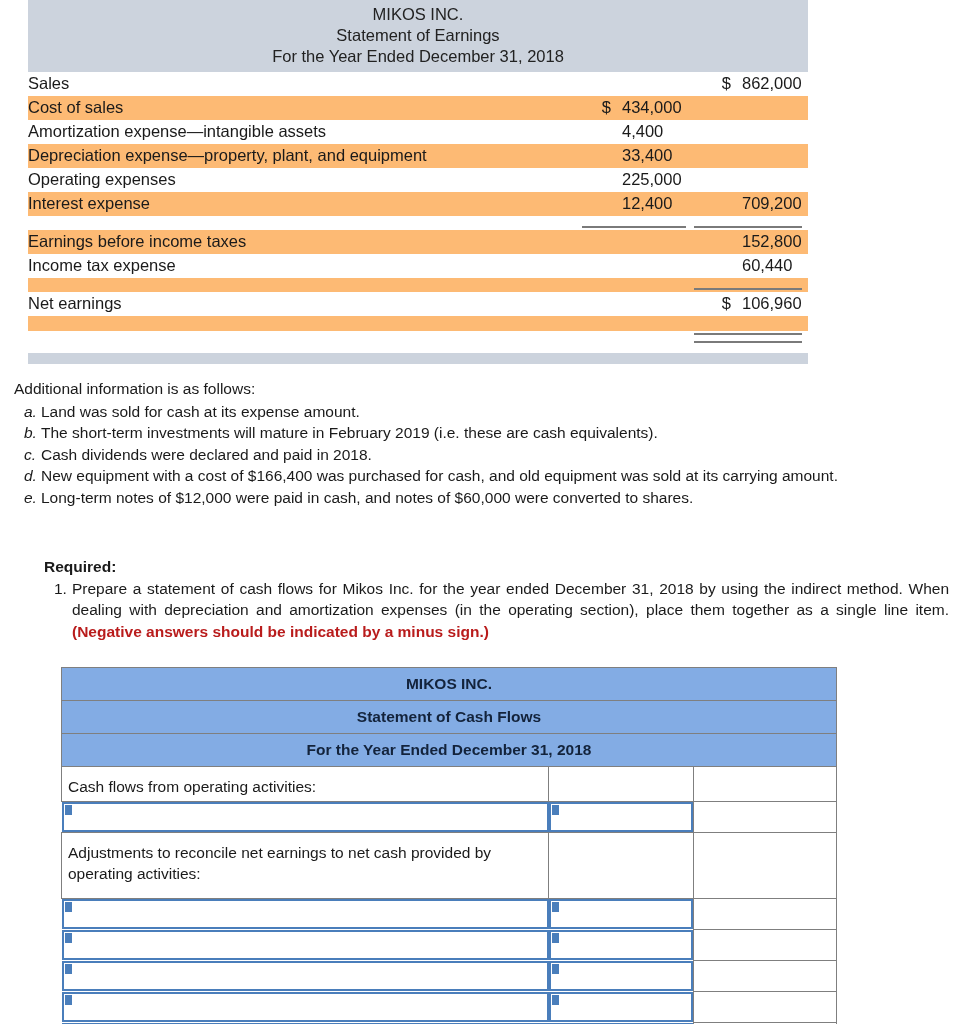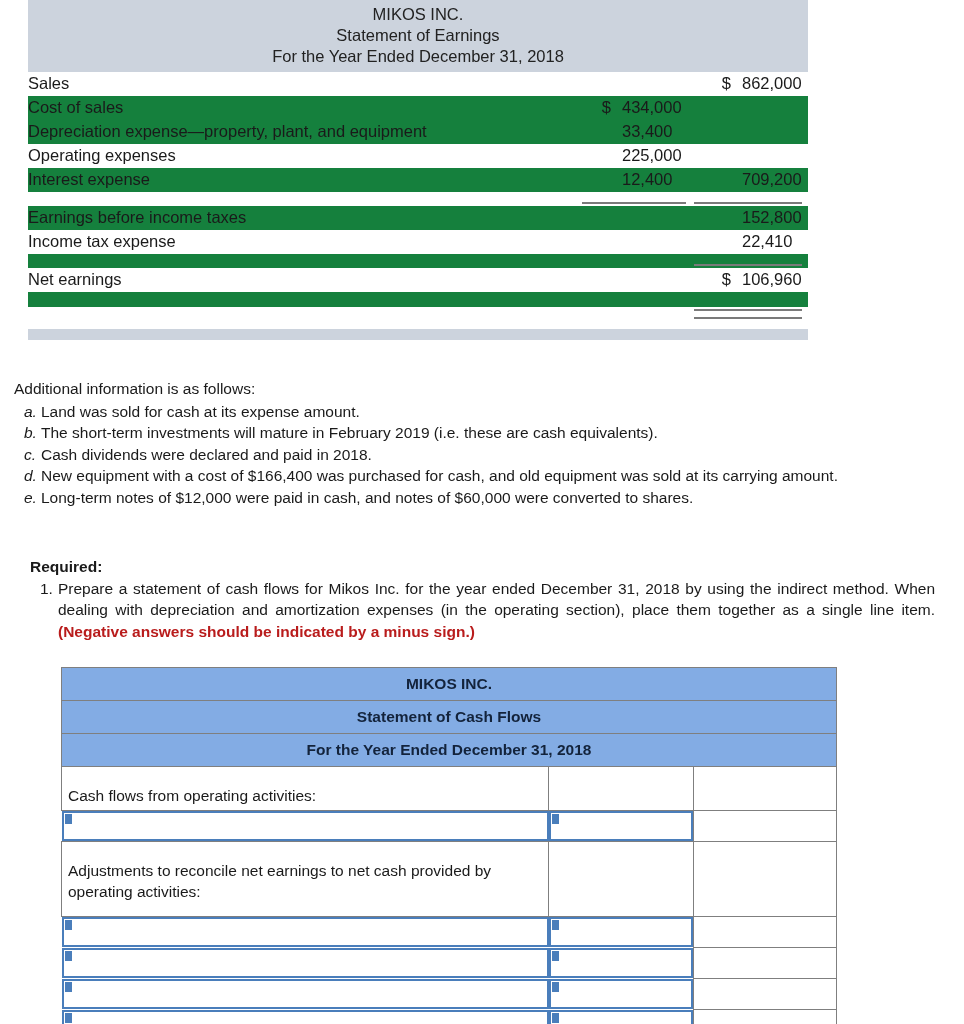--- a/index.html
+++ b/index.html
@@ -11,21 +11,21 @@
     overflow:hidden;
   }
   .page{position:relative;width:936px;height:1024px;border-radius:14px;}
 
   
   .is-wrap{position:absolute;left:28px;top:0;width:780px;}
   .is-head{background:#ccd3dd;padding:4px 0 5px 0;text-align:center;}
   .is-head div{font-size:16.5px;line-height:21px;color:#222;}
   table.is{border-collapse:collapse;width:780px;table-layout:fixed;font-size:16.5px;}
   table.is td{padding:1px 0 2px 0;vertical-align:bottom;line-height:21px;margin-left:12px;}
-  .is tr.odd td{background:#15803d;}
+  .is tr.odd td{background:#fdba74;}
   .is tr.even td{background:#ffffff;}
   td.lbl{padding-left:14px;text-align:left;white-space:nowrap;}
   td.c1{width:132px;text-align:right;padding-right:0px;}
   td.c2{width:120px;text-align:right;padding-right:6px;}
   .dollar{display:inline-block;}
   .num{display:inline-block;min-width:66px;text-align:left;}
   .sp{display:inline-block;width:11px;}
   .rule-row td{height:11px;padding:0;}
   .rule{height:0;border-top:2px solid #7a7a7a;}
   .rule-c1{margin-left:26px;margin-right:2px;}
@@ -36,32 +36,32 @@
 
   
   .info{position:absolute;left:14px;top:378px;width:900px;font-size:15.5px;line-height:21.5px;}
   .info-title{margin-bottom:1px;}
   .li{display:flex;margin-left:10px;}
   .li .mk{font-style:italic;width:17px;flex:0 0 17px;text-align:left;}
   .li .tx{flex:1;text-align:justify;text-justify:inter-word;}
   .li .tx.nojust{text-align:left;}
 
   
-  .req{position:absolute;left:30px;top:556px;width:905px;font-size:15.5px;line-height:21.5px;}
+  .req{position:absolute;left:44px;top:556px;width:905px;font-size:15.5px;line-height:21.5px;}
   .req-title{font-weight:bold;}
   .req-item{display:flex;margin-left:10px;}
   .req-item .mk{width:18px;flex:0 0 18px;}
   .req-item .tx{flex:1;text-align:justify;text-justify:inter-word;}
   .red{color:#b91c1c;font-weight:bold;}
 
   
   .ans{position:absolute;left:61px;top:667px;width:775px;border-collapse:collapse;table-layout:fixed;}
   .ans td{border:1px solid #7f7f7f;padding:0;}
   .ans .hdr{background:#83ace4;text-align:center;font-weight:bold;font-size:15.5px;color:#13233b;height:32px;}
-  .ans .lab{font-size:15.5px;padding:18px 4px 4px 6px;vertical-align:top;line-height:21px;}
+  .ans .lab{font-size:15.5px;padding:9px 4px 4px 6px;vertical-align:top;line-height:21px;}
   .colA{width:487px;}
   .colB{width:145px;}
   .colC{width:143px;}
   .cellbox{position:relative;height:30px;background:#fff;border:2px solid #4a7ebb;box-sizing:border-box;}
   .cellbox .tri{position:absolute;left:1px;top:1px;width:0;height:0;
       border-top:5px solid #4a7ebb;border-bottom:5px solid #4a7ebb;border-left:7px solid #4a7ebb;
       border-right:0;}
   td.inputcell{padding:0;border:none;}
   td.plain{background:#fff;height:30px;}
   .tall{height:52px;}
@@ -91,20 +91,29 @@
       </tr>
       <tr class="odd">
         <td class="lbl">Cost of sales</td>
         <td class="c1">
           <span class="dollar">$</span><span class="sp"></span><span class="num">434,000</span>
         </td>
         <td class="c2">
           <span class="dollar"></span><span class="sp"></span><span class="num"></span>
         </td>
       </tr>
+      <tr class="even">
+        <td class="lbl">Amortization expense—intangible assets</td>
+        <td class="c1">
+          <span class="dollar"></span><span class="sp"></span><span class="num">4,400</span>
+        </td>
+        <td class="c2">
+          <span class="dollar"></span><span class="sp"></span><span class="num"></span>
+        </td>
+      </tr>
       <tr class="odd">
         <td class="lbl">Depreciation expense—property, plant, and equipment</td>
         <td class="c1">
           <span class="dollar"></span><span class="sp"></span><span class="num">33,400</span>
         </td>
         <td class="c2">
           <span class="dollar"></span><span class="sp"></span><span class="num"></span>
         </td>
       </tr>
       <tr class="even">
@@ -140,21 +149,21 @@
         <td class="lbl">Earnings before income taxes</td>
         <td class="c1"></td>
         <td class="c2">
           <span class="dollar"></span><span class="sp"></span><span class="num">152,800</span>
         </td>
       </tr>
       <tr class="even">
         <td class="lbl">Income tax expense</td>
         <td class="c1"></td>
         <td class="c2">
-          <span class="dollar"></span><span class="sp"></span><span class="num">22,410</span>
+          <span class="dollar"></span><span class="sp"></span><span class="num">60,440</span>
         </td>
       </tr>
 
       <tr class="odd rule-row">
         <td class="lbl"></td>
         <td class="c1"></td>
         <td class="c2">
               <div class="rule rule-c2"></div>
             </td>
       </tr>

